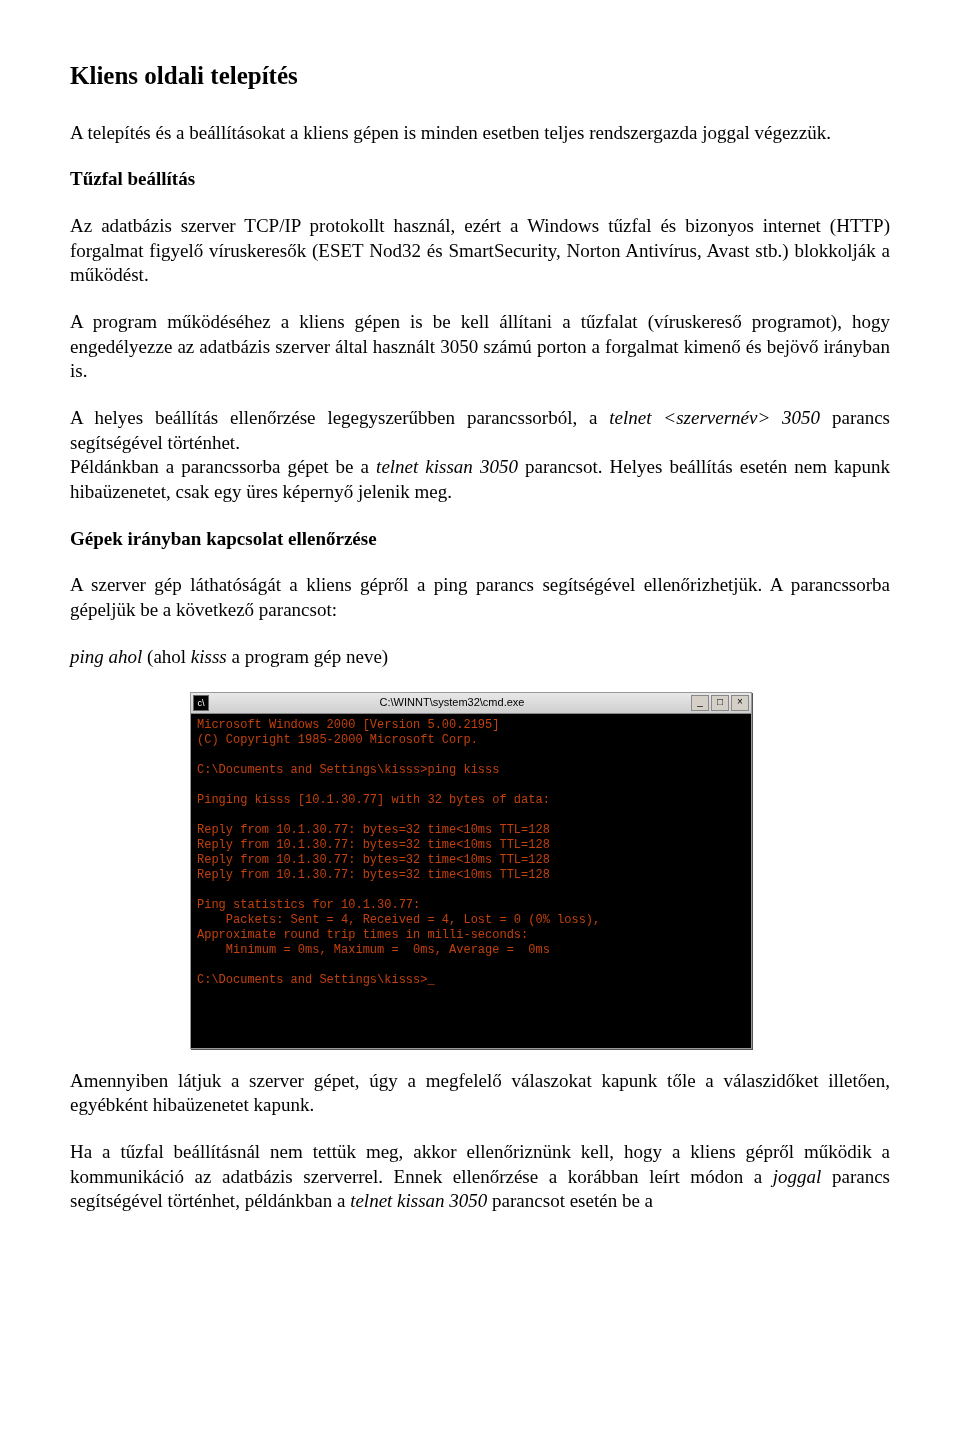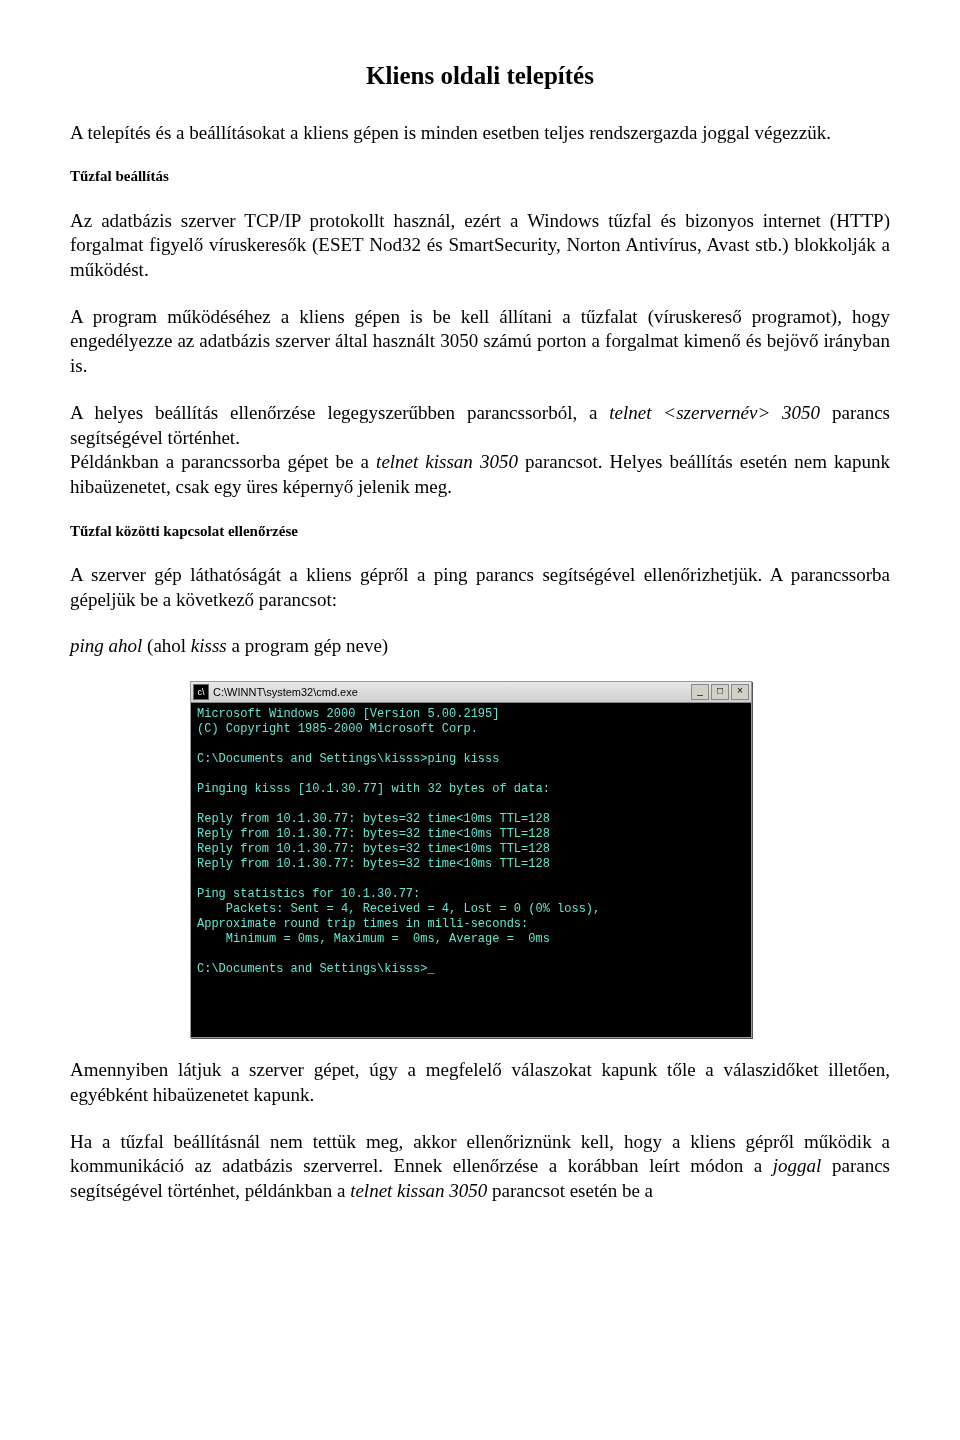--- a/index.html
+++ b/index.html
@@ -7,32 +7,31 @@
     padding: 60px 70px;
     font-family: "Times New Roman", Times, serif;
     font-size: 19px;
     color: #000;
     background: #fff;
     line-height: 1.3;
     width: 960px;
     box-sizing: border-box;
   }
   .title {
-    text-align: center;
     font-weight: bold;
     font-size: 25px;
     margin-bottom: 28px;
   }
   .para {
     text-align: justify;
     margin-bottom: 22px;
   }
   .heading {
     font-weight: bold;
-    font-size: 15px;
+    font-size: 19px;
     margin-top: 14px;
     margin-bottom: 22px;
   }
   .italic { font-style: italic; margin-top: 32px; }
   .cmd-window {
     width: 560px;
     margin: 10px 0 20px 120px;
     border: 1px solid #999;
     box-shadow: 1px 1px 0 #555;
     background: #000;
@@ -52,36 +51,36 @@
     width: 14px;
     height: 14px;
     background: #000;
     border: 1px solid #666;
     margin-right: 4px;
     font-size: 9px;
     color: #fff;
     text-align: center;
     line-height: 14px;
   }
-  .cmd-title-text { flex: 1; }
+  .cmd-title-text { flex: 1; text-align: center; }
   .cmd-buttons { display: flex; gap: 2px; }
   .cmd-btn {
     width: 16px;
     height: 14px;
     background: #d4d0c8;
     border: 1px solid #888;
     font-size: 10px;
     line-height: 12px;
     text-align: center;
     font-family: Arial, sans-serif;
     color: #000;
   }
   .cmd-body {
     background: #000;
-    color: #5eead4;
+    color: #c2410c;
     font-family: "Courier New", monospace;
     font-size: 12px;
     line-height: 1.25;
     padding: 4px 6px 60px 6px;
     white-space: pre;
     min-height: 260px;
   }
 </style>
 </head>
 <body>
@@ -94,21 +93,21 @@
 
 <div class="para">Az adatbázis szerver TCP/IP protokollt használ, ezért a Windows tűzfal és bizonyos internet (HTTP) forgalmat figyelő víruskeresők (ESET Nod32 és SmartSecurity, Norton Antivírus, Avast stb.) blokkolják a működést.</div>
 
 <div class="para">A program működéséhez a kliens gépen is be kell állítani a tűzfalat (víruskereső programot), hogy engedélyezze az adatbázis szerver által használt 3050 számú porton a forgalmat kimenő és bejövő irányban is.</div>
 
 <div class="para">
   <span>A helyes beállítás ellenőrzése legegyszerűbben parancssorból, a </span><span class="italic">telnet &lt;szervernév&gt; 3050</span><span> parancs segítségével történhet.</span><br>
   <span>Példánkban a parancssorba gépet be a  </span><span class="italic">telnet kissan 3050</span><span>  parancsot. Helyes beállítás esetén nem kapunk hibaüzenetet, csak egy üres képernyő jelenik meg.</span>
 </div>
 
-<div class="heading">Tűzfal közötti kapcsolat ellenőrzése</div>
+<div class="heading">Gépek irányban kapcsolat ellenőrzése</div>
 
 <div class="para">A szerver gép láthatóságát a kliens gépről a ping parancs segítségével ellenőrizhetjük. A parancssorba gépeljük be a következő parancsot:</div>
 
 <div class="para">
   <span class="italic">ping  ahol</span><span>   (ahol </span><span class="italic">kisss</span><span> a program gép neve)</span>
 </div>
 
 <div class="cmd-window">
   <div class="cmd-titlebar">
     <div class="cmd-icon">c\</div>

